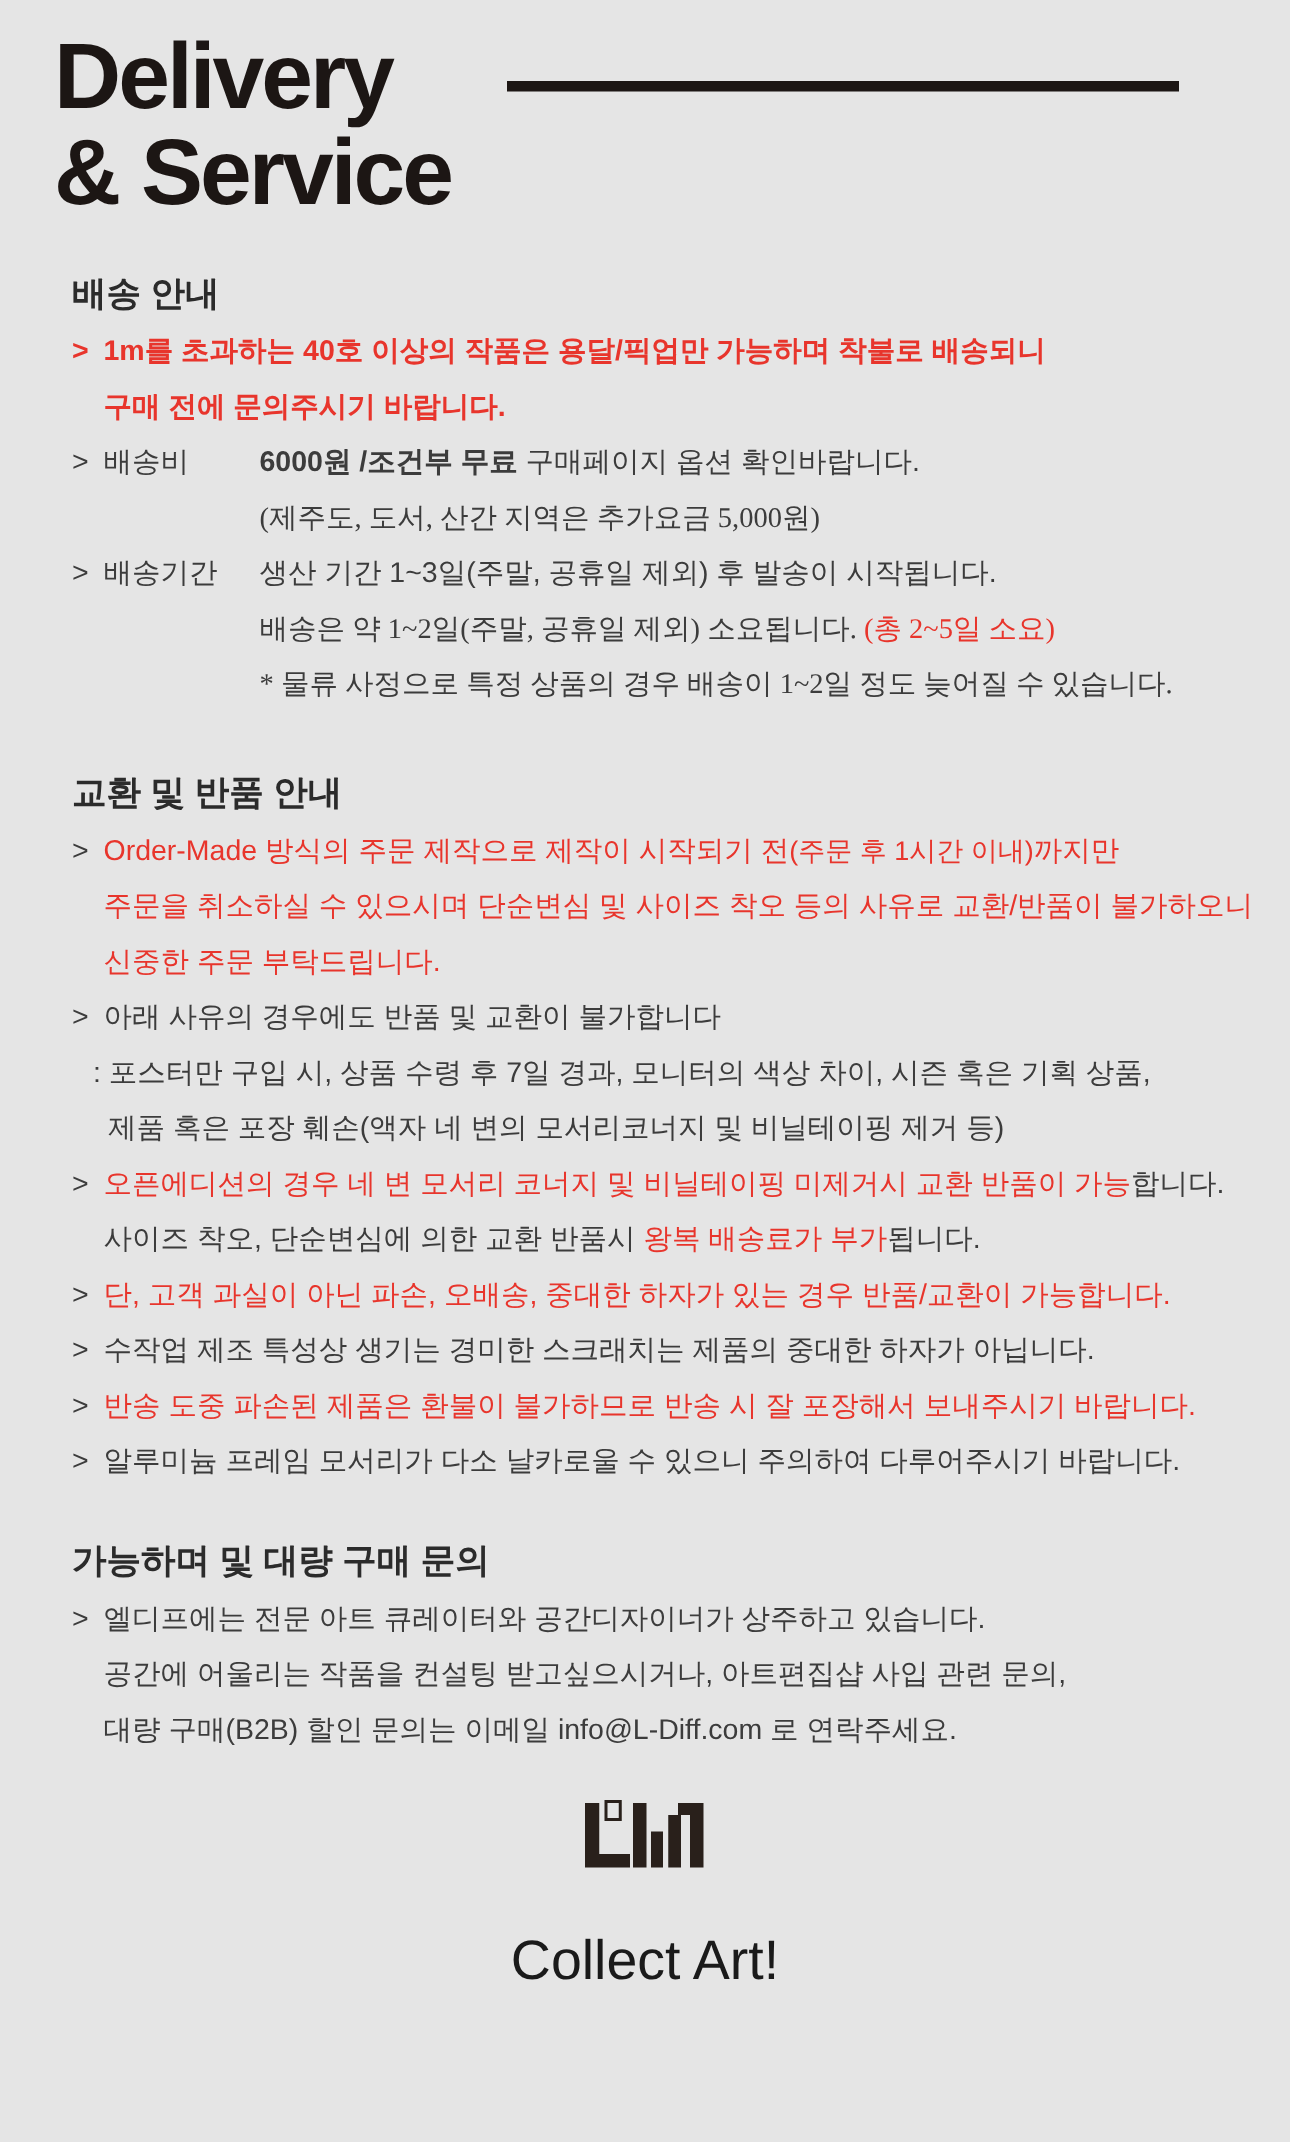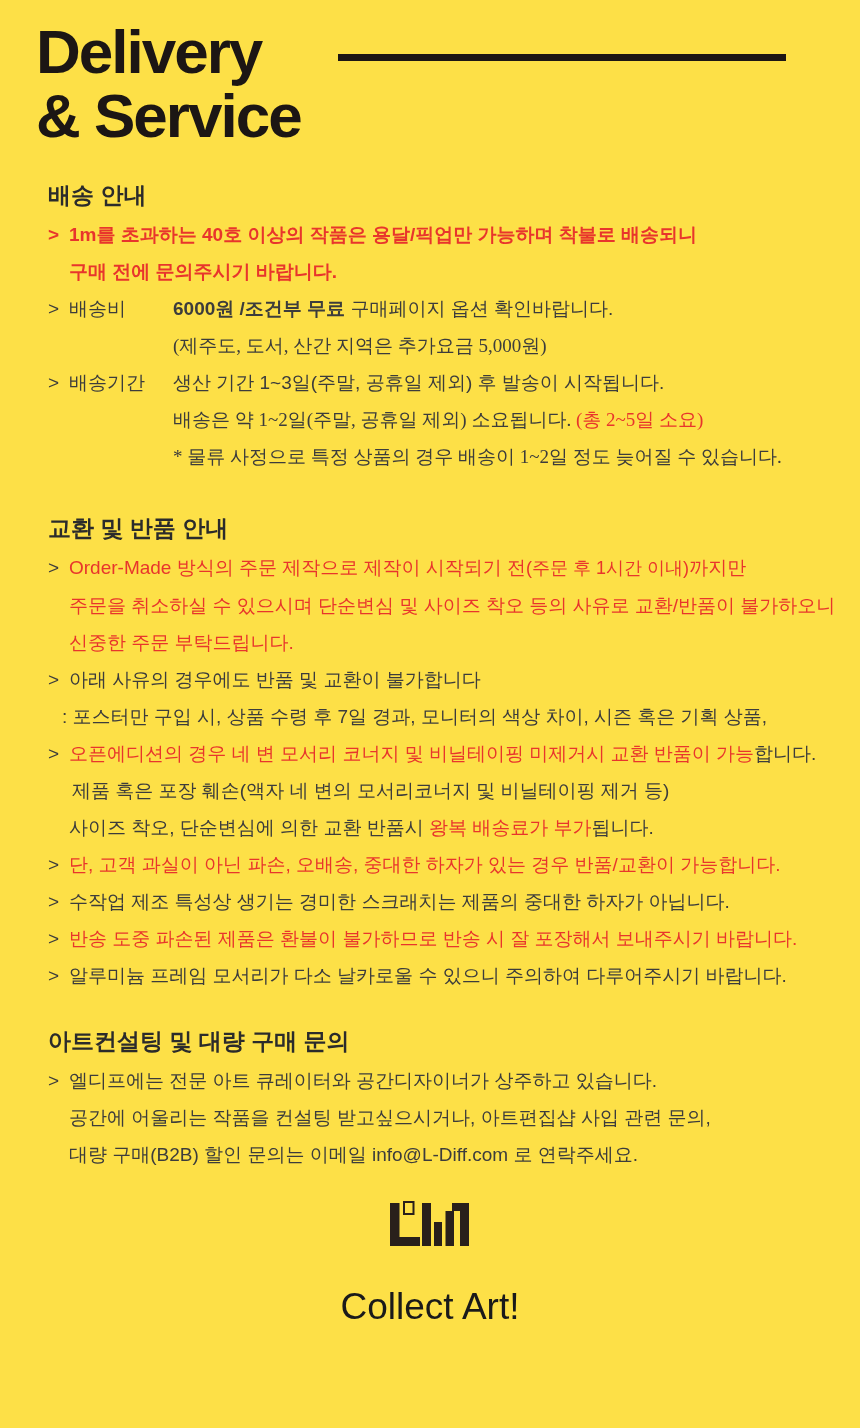--- a/index.html
+++ b/index.html
@@ -4,21 +4,21 @@
 <style>
   :root{
     --red:#e8352c;
     --body:#3c3c3c;
     --heading:#2b2b2b;
     --ink:#1c1614;
     --logo:#29201b;
   }
   html,body{margin:0;padding:0;background:#fff;}
   .page{
-    width:860px;height:1428px;background:#fde047;overflow:hidden;position:relative;
+    width:860px;height:1428px;background:#e5e5e5;overflow:hidden;position:relative;
     font-family:"Liberation Sans","DejaVu Sans",sans-serif;color:var(--body);
   }
   
   .header{position:relative;padding:20px 0 0 36px;}
   .title{margin:0;font-size:62px;line-height:64px;font-weight:700;color:var(--ink);letter-spacing:-2px;}
   .title-rule{position:absolute;left:338px;top:54px;width:448px;height:7px;background:var(--ink);}
   
   .content{padding:0 36px 0 48px;}
   .sec-heading{margin:0;font-size:23px;line-height:30px;font-weight:600;color:var(--heading);}
   .mt-shipping{margin-top:32px;}
@@ -69,32 +69,32 @@
     </section>
 
     <section>
       <h2 class="sec-heading mt-returns">교환 및 반품 안내</h2>
       <div class="rows">
         <div class="row"><span class="marker">&gt;</span><span class="red">Order-Made 방식의 주문 제작으로 제작이 시작되기 전</span><span class="red small">(주문 후 1시간 이내)</span><span class="red">까지만</span></div>
         <div class="row red ind-text">주문을 취소하실 수 있으시며 단순변심 및 사이즈 착오 등의 사유로 교환/반품이 불가하오니</div>
         <div class="row red ind-text">신중한 주문 부탁드립니다.</div>
         <div class="row"><span class="marker">&gt;</span><span>아래 사유의 경우에도 반품 및 교환이 불가합니다</span></div>
         <div class="row ind-colon">: 포스터만 구입 시, 상품 수령 후 7일 경과, 모니터의 색상 차이, 시즌 혹은 기획 상품,</div>
+        <div class="row ind-detail">제품 혹은 포장 훼손(액자 네 변의 모서리코너지 및 비닐테이핑 제거 등)</div>
         <div class="row"><span class="marker">&gt;</span><span class="red">오픈에디션의 경우 네 변 모서리 코너지 및 비닐테이핑 미제거시 교환 반품이 가능</span><span>합니다.</span></div>
-        <div class="row ind-detail">제품 혹은 포장 훼손(액자 네 변의 모서리코너지 및 비닐테이핑 제거 등)</div>
         <div class="row ind-text"><span>사이즈 착오, 단순변심에 의한 교환 반품시</span> <span class="red">왕복 배송료가 부가</span><span>됩니다.</span></div>
         <div class="row"><span class="marker">&gt;</span><span class="red">단, 고객 과실이 아닌 파손, 오배송, 중대한 하자가 있는 경우 반품/교환이 가능합니다.</span></div>
         <div class="row"><span class="marker">&gt;</span><span>수작업 제조 특성상 생기는 경미한 스크래치는 제품의 중대한 하자가 아닙니다.</span></div>
         <div class="row"><span class="marker">&gt;</span><span class="red">반송 도중 파손된 제품은 환불이 불가하므로 반송 시 잘 포장해서 보내주시기 바랍니다.</span></div>
         <div class="row"><span class="marker">&gt;</span><span>알루미늄 프레임 모서리가 다소 날카로울 수 있으니 주의하여 다루어주시기 바랍니다.</span></div>
       </div>
     </section>
 
     <section>
-      <h2 class="sec-heading mt-consulting">아트컨설팅 및 대량 구매 문의</h2>
+      <h2 class="sec-heading mt-consulting">가능하며 및 대량 구매 문의</h2>
       <div class="rows">
         <div class="row"><span class="marker">&gt;</span><span>엘디프에는 전문 아트 큐레이터와 공간디자이너가 상주하고 있습니다.</span></div>
         <div class="row ind-text">공간에 어울리는 작품을 컨설팅 받고싶으시거나, 아트편집샵 사입 관련 문의,</div>
         <div class="row ind-text">대량 구매(B2B) 할인 문의는 이메일 info@L-Diff.com 로 연락주세요.</div>
       </div>
     </section>
 
   </div>
 
   <div class="footer">

